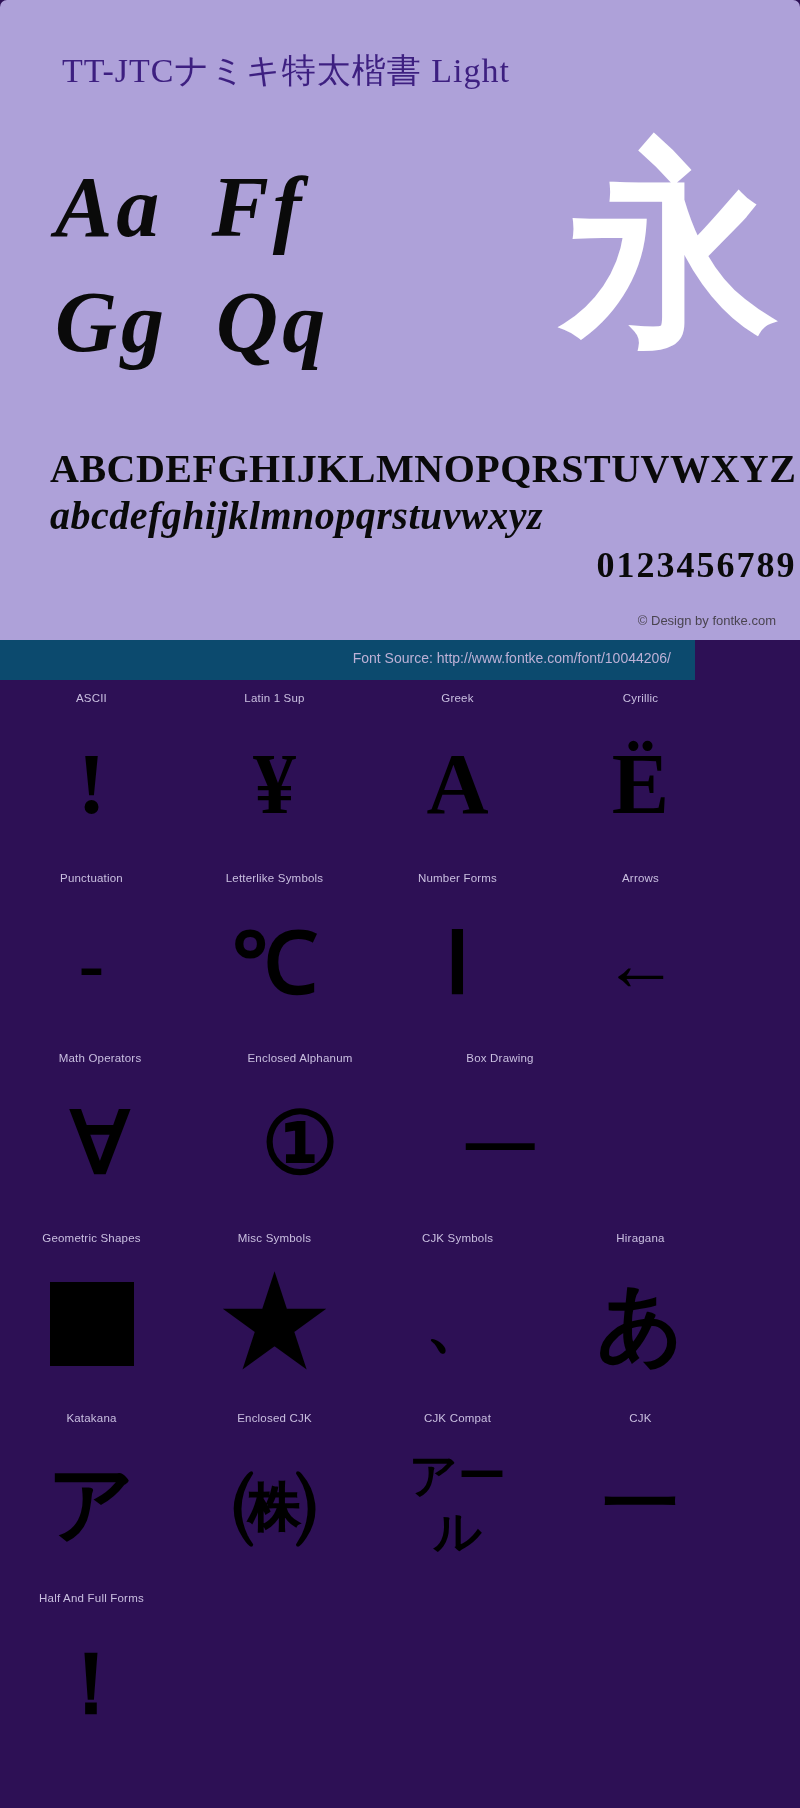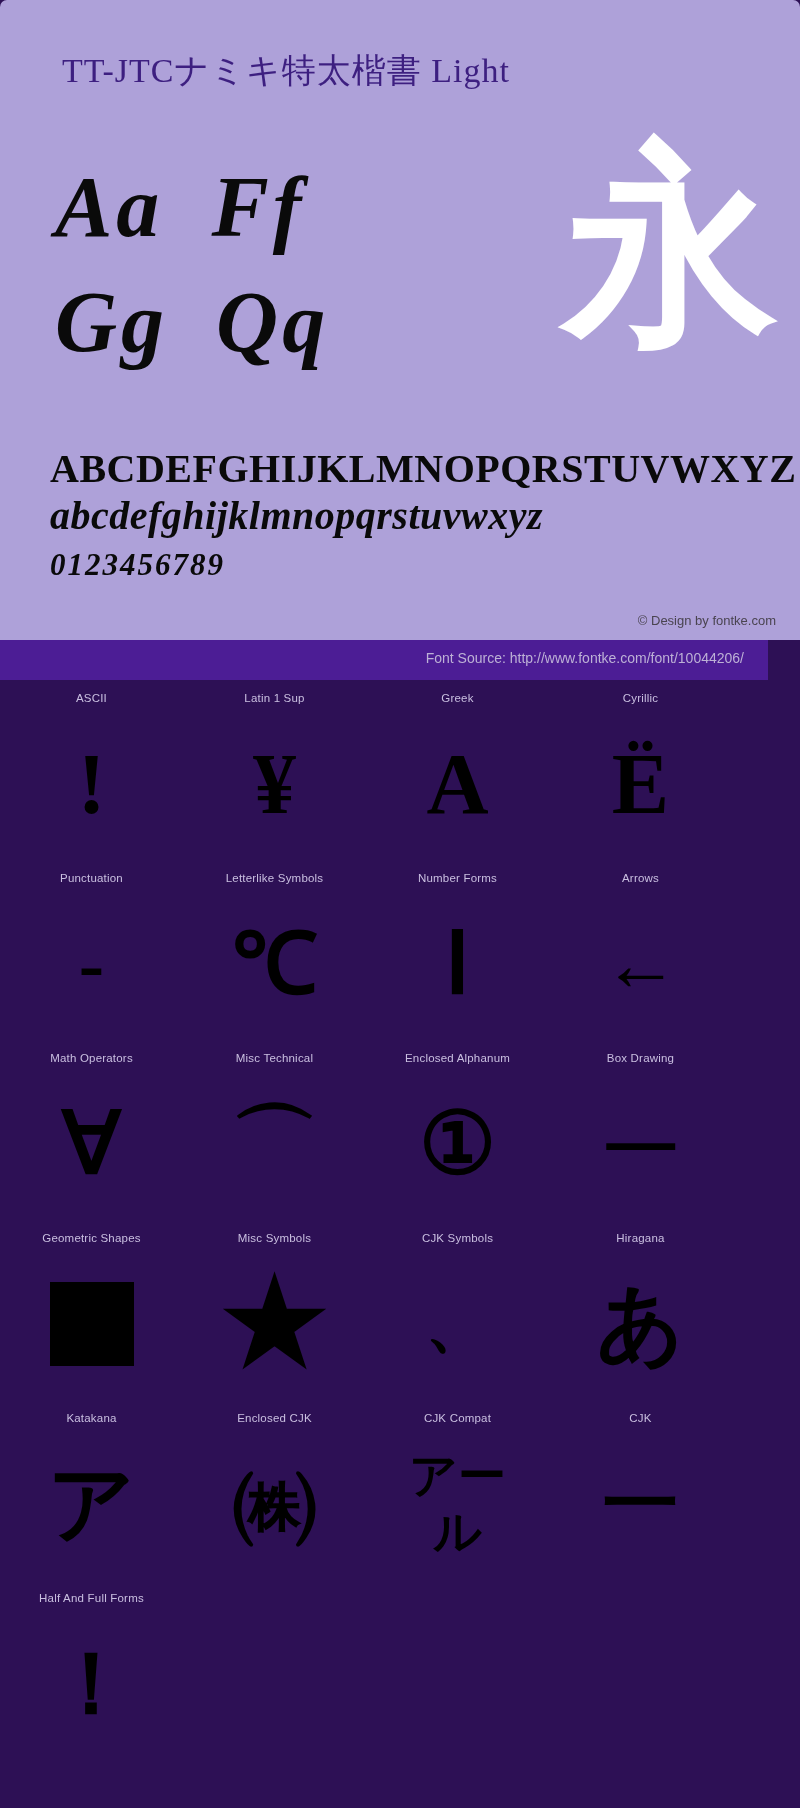--- a/index.html
+++ b/index.html
@@ -87,45 +87,45 @@
   }
   .alphabet-block .al {
     display: block;
     font-size: 40px;
     line-height: 48px;
     letter-spacing: 0.5px;
     font-style: italic;
   }
   .alphabet-block .an {
     display: block;
-    font-size: 31px;
+    font-size: 36px;
     line-height: 50px;
     letter-spacing: 2px;
-    font-style: italic;
+    text-align: right;
   }
 
   .credit {
     position: absolute;
     right: 24px;
     bottom: 12px;
     font-size: 13px;
     color: #4a4450;
     font-family: "Liberation Sans", sans-serif;
     white-space: nowrap;
     text-align: center;
   }
 
   
   .source-bar {
     position: absolute;
     left: 0;
     top: 640px;
-    width: 768px;
+    width: 695px;
     height: 40px;
-    background: #4c1d95;
+    background: #0c4a6e;
   }
   .source-text {
     position: absolute;
     right: 24px;
     top: 10px;
     font-size: 14px;
     color: #bdb1d6;
     white-space: nowrap;
   }
 
@@ -274,24 +274,20 @@
           <div class="cell-label">Arrows</div>
           <div class="cell-glyph shape-wide">←</div>
         </div>
       </div>
       <div class="grid-row">
         <div class="cell">
           <div class="cell-label">Math Operators</div>
           <div class="cell-glyph">∀</div>
         </div>
         <div class="cell">
-          <div class="cell-label">Misc Technical</div>
-          <div class="cell-glyph">⌒</div>
-        </div>
-        <div class="cell">
           <div class="cell-label">Enclosed Alphanum</div>
           <div class="cell-glyph">①</div>
         </div>
         <div class="cell">
           <div class="cell-label">Box Drawing</div>
           <div class="cell-glyph shape-line">─</div>
         </div>
       </div>
       <div class="grid-row">
         <div class="cell">

